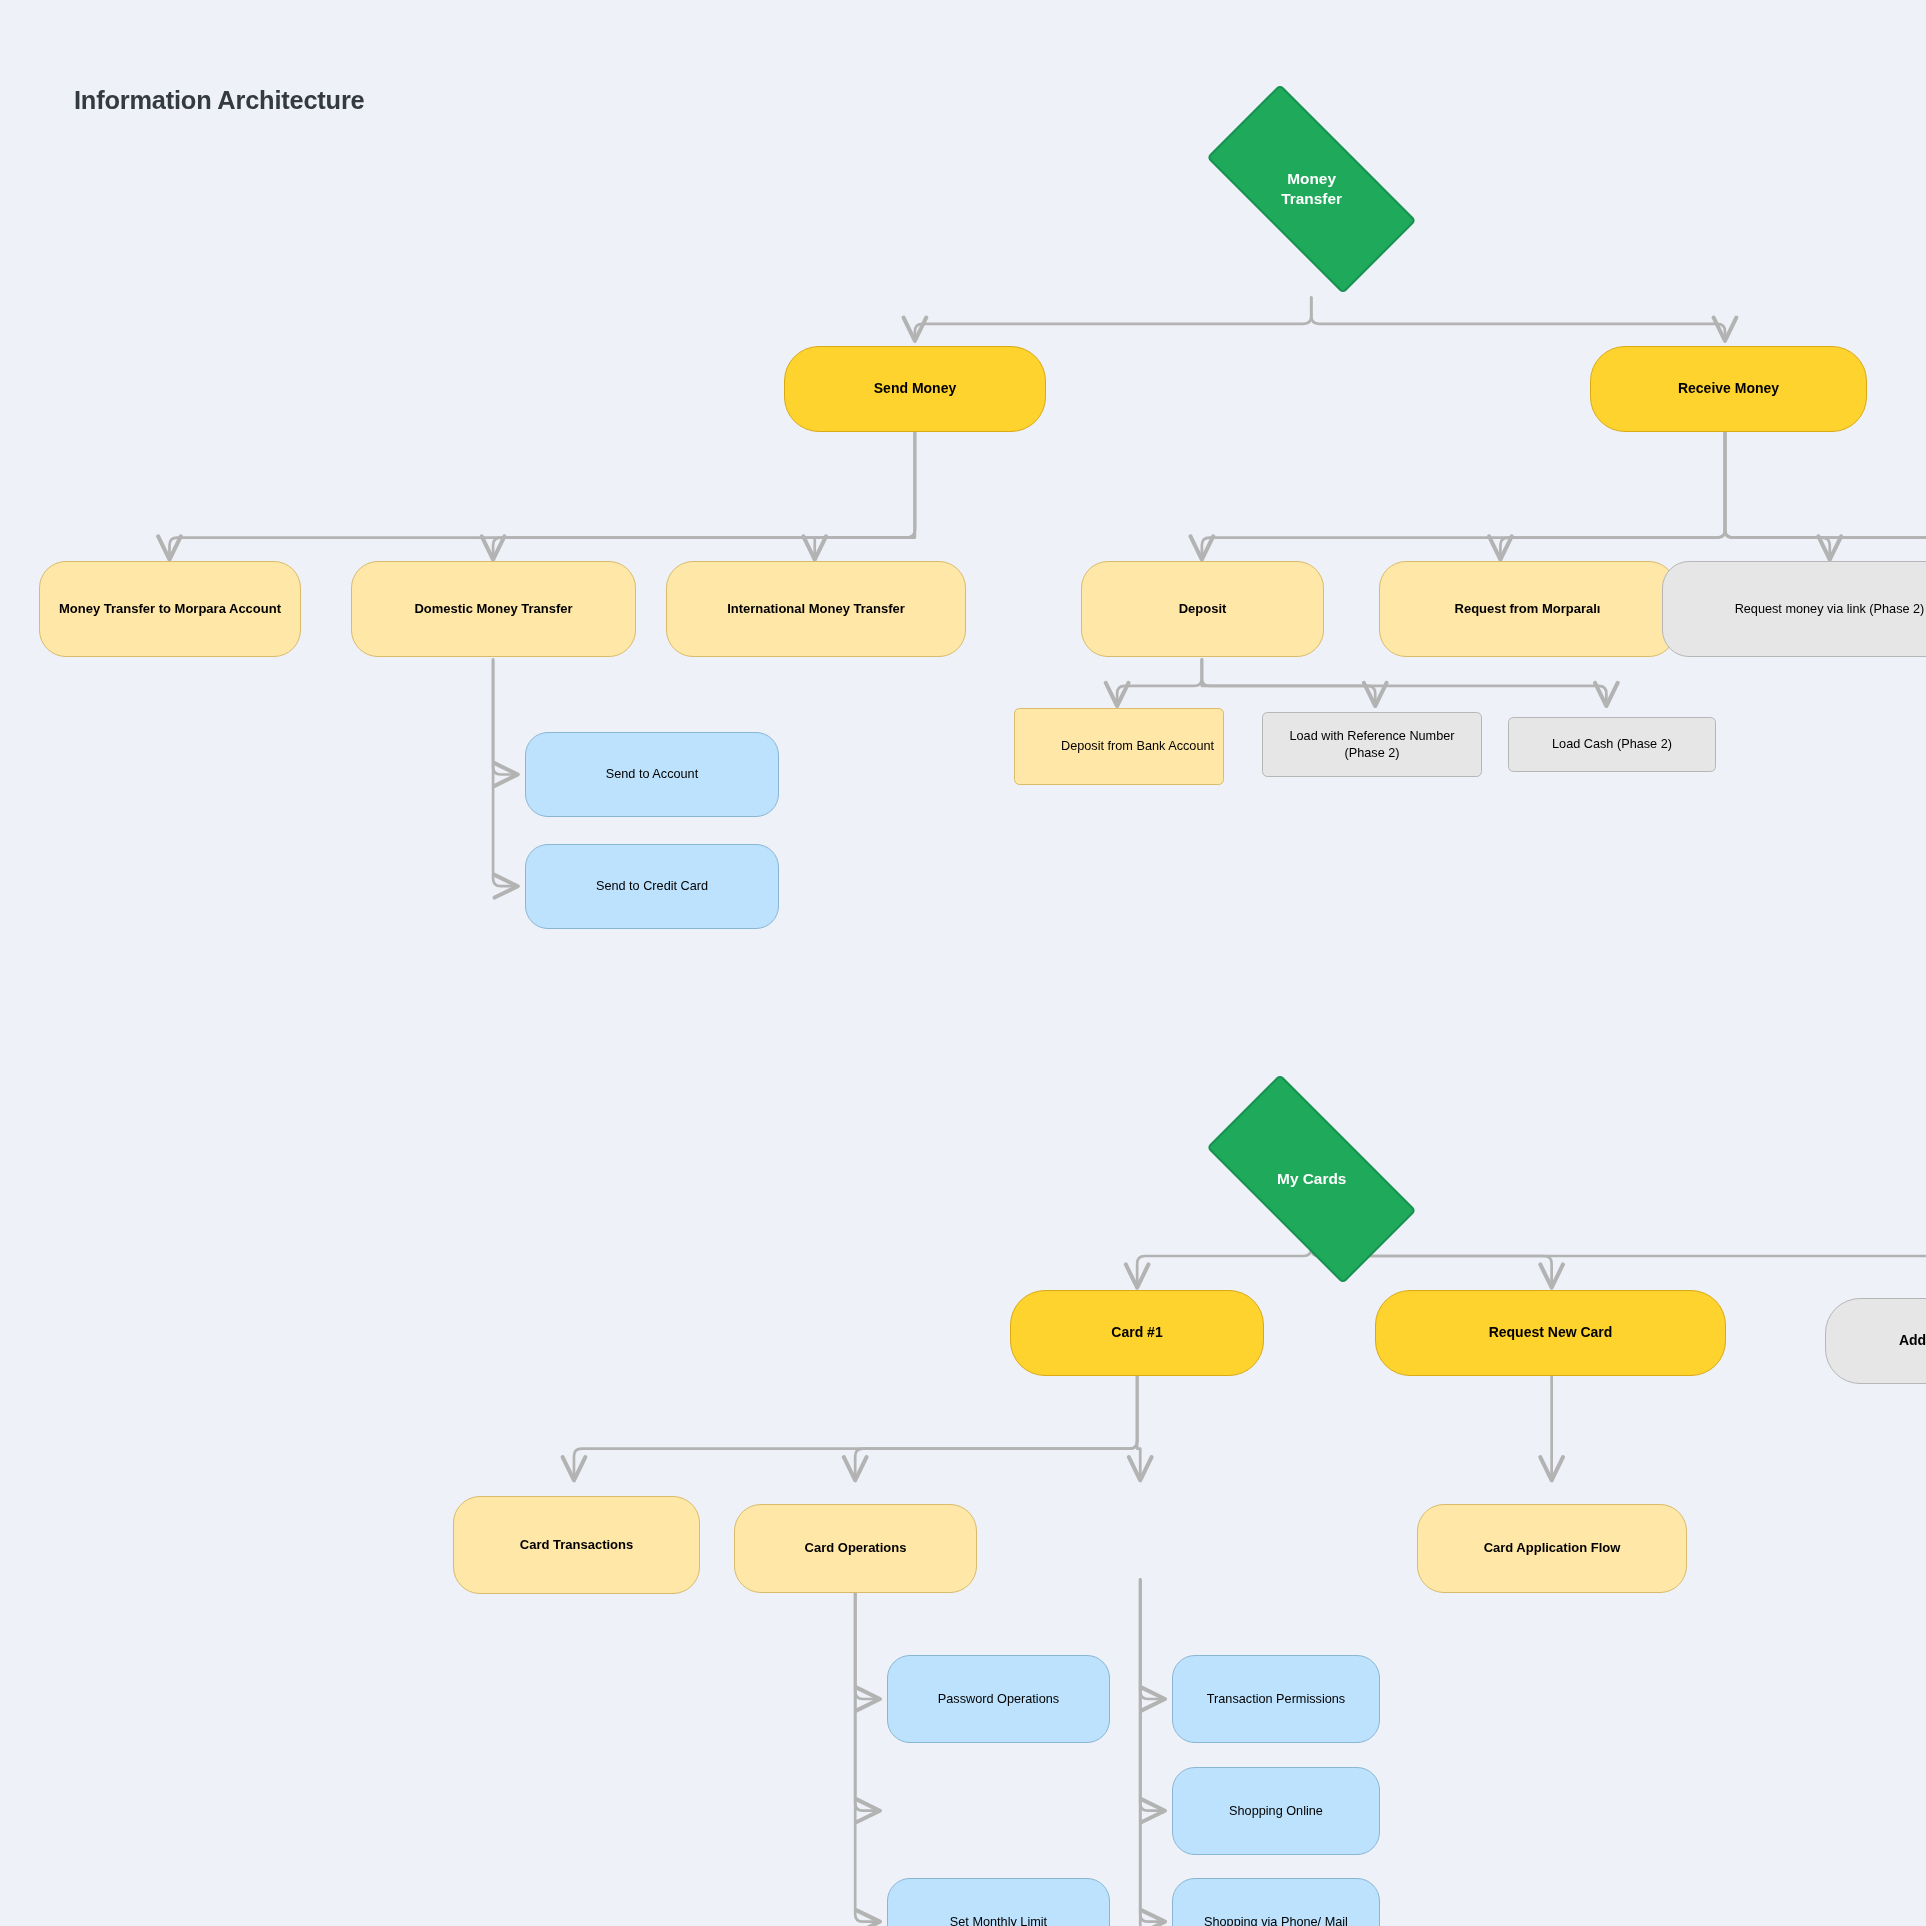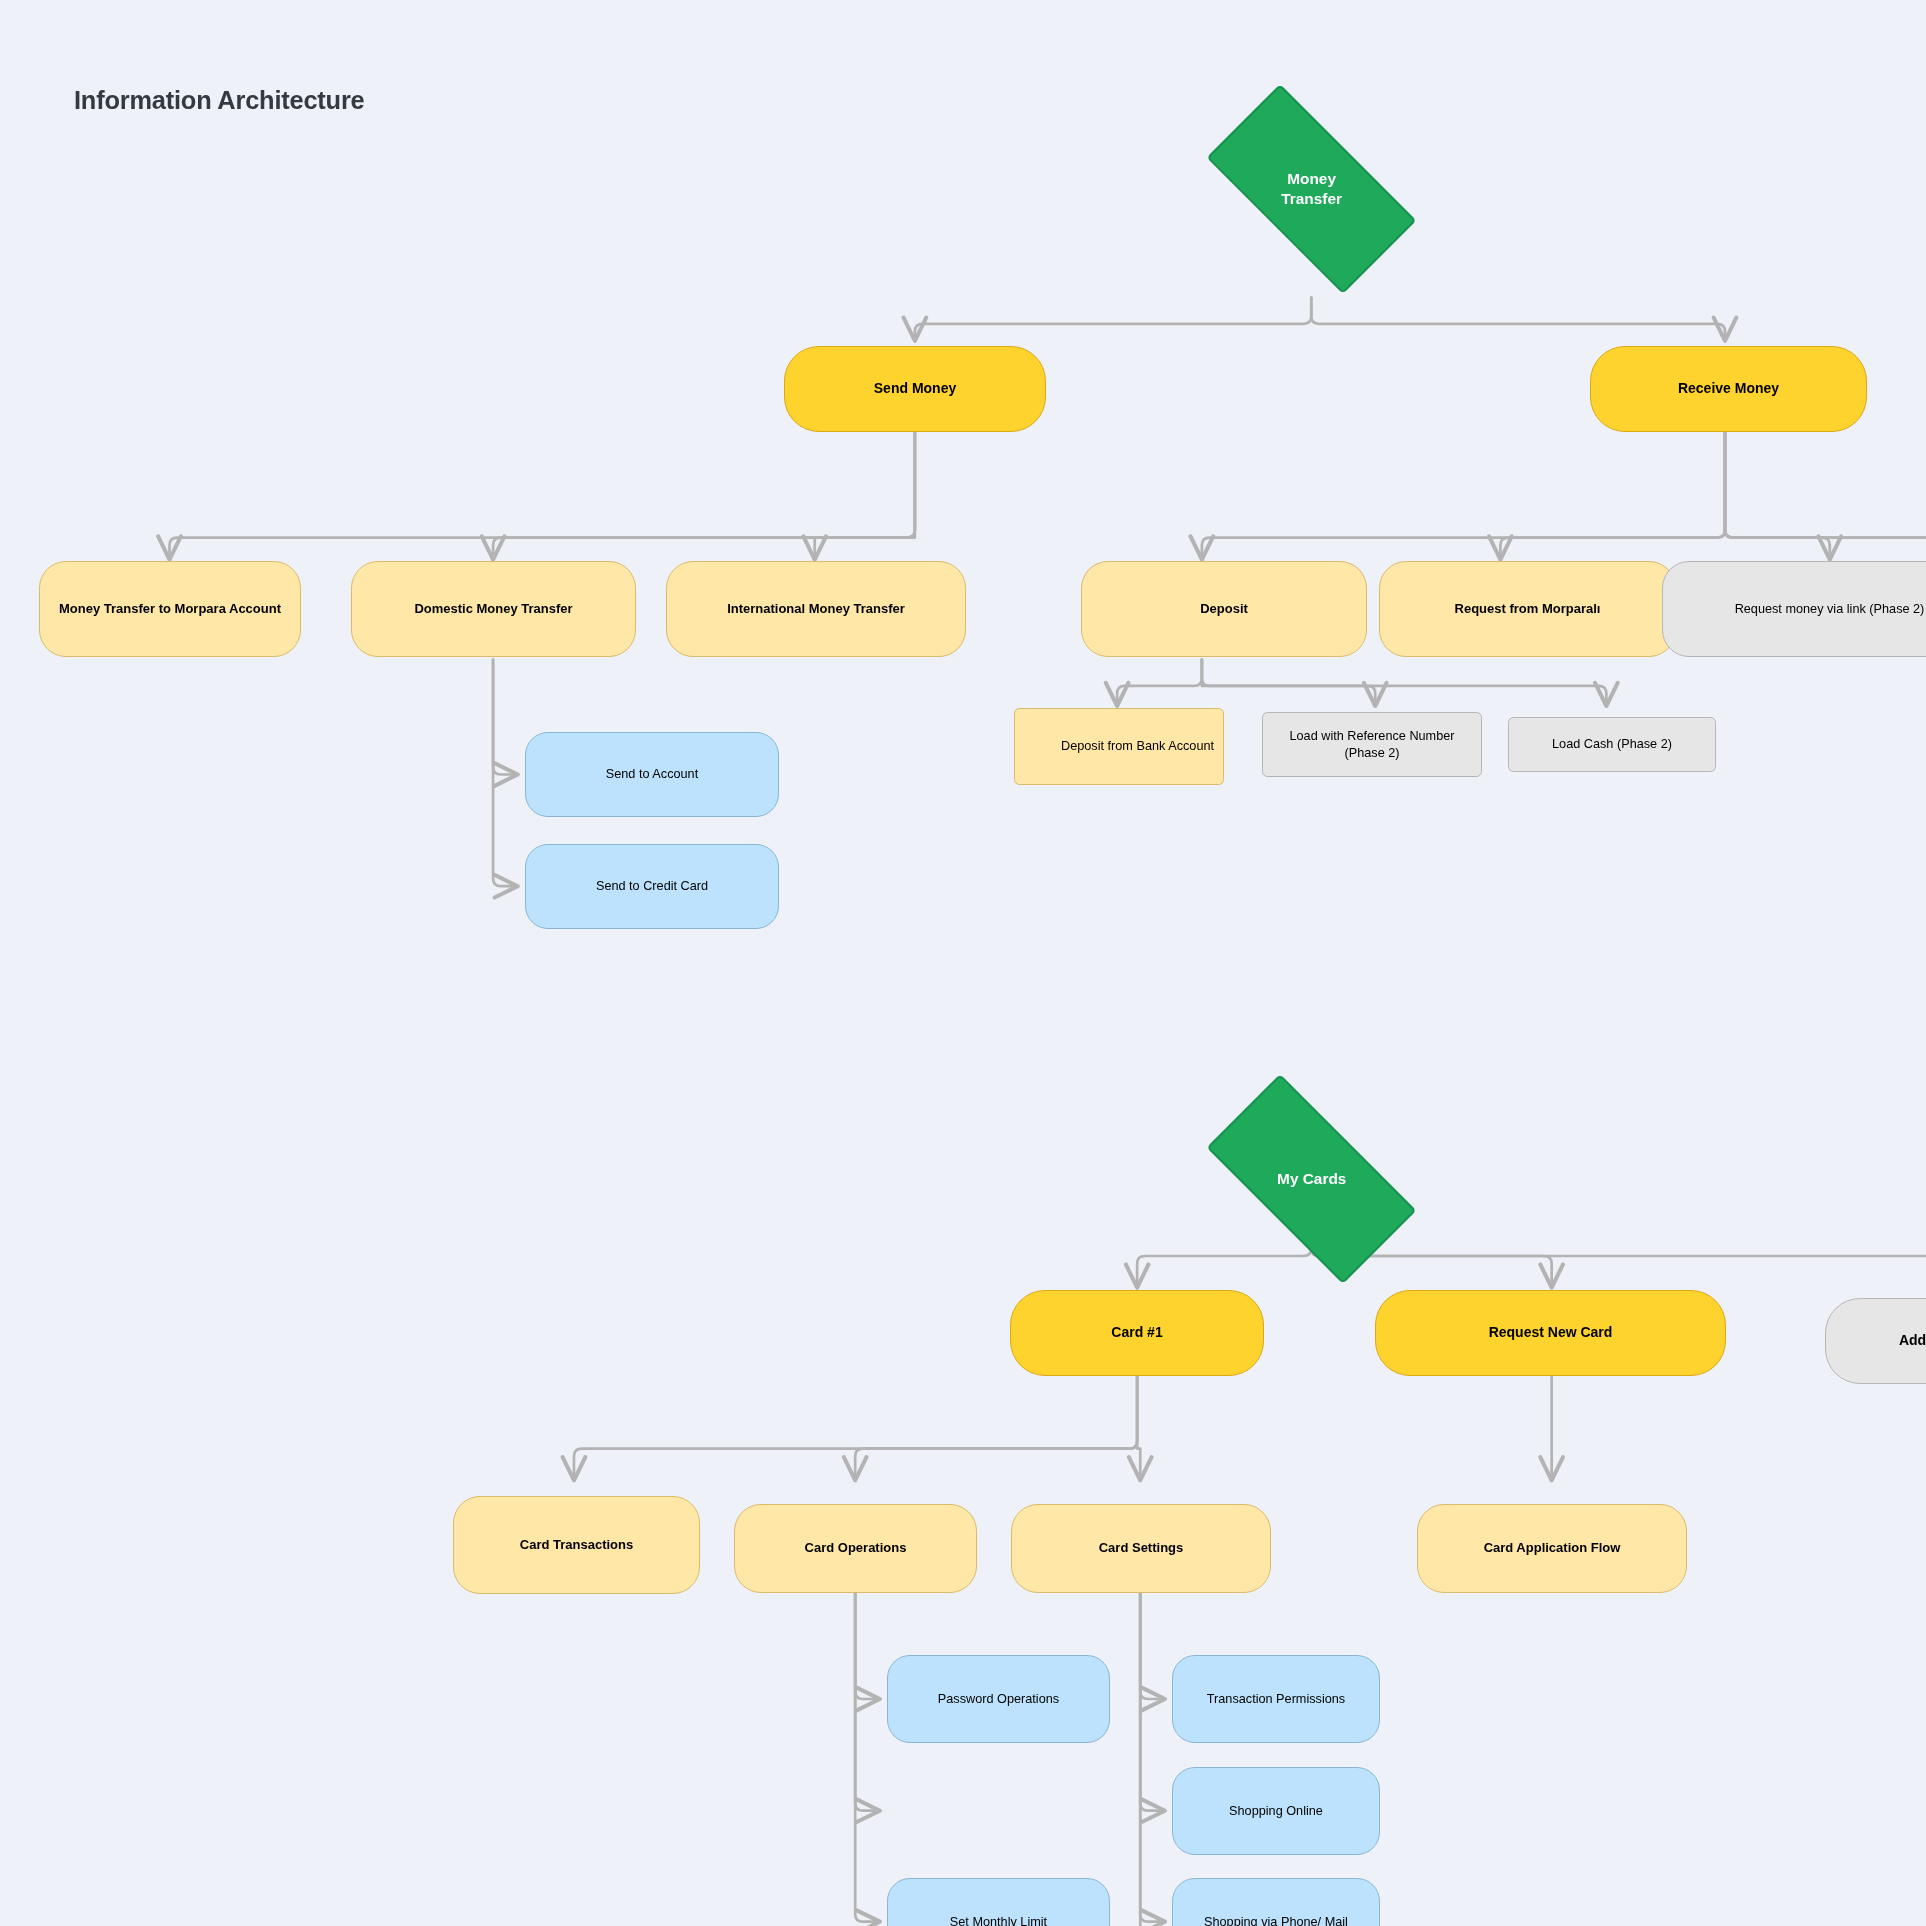--- a/index.html
+++ b/index.html
@@ -198,21 +198,21 @@
   </div>
 
   <div class="node yellow-light" style="left:666px;top:561px;width:300px;height:96px;">
     <span>International Money Transfer</span>
   </div>
 
   <div class="node blue" style="left:525px;top:844px;width:254px;height:85px;">
     <span>Send to Credit Card</span>
   </div>
 
-  <div class="node yellow-light" style="left:1081px;top:561px;width:286px;height:96px;">
+  <div class="node yellow-light" style="left:1081px;top:561px;width:243px;height:96px;">
     <span>Deposit</span>
   </div>
 
   <div class="node yellow-light" style="left:1379px;top:561px;width:297px;height:96px;">
     <span>Request from Morparalı</span>
   </div>
 
   <div class="node gray" style="left:1662px;top:561px;width:335px;height:96px;">
     <span>Request money via link (Phase 2)</span>
   </div>
@@ -246,23 +246,20 @@
   </div>
 
   <div class="node yellow-light" style="left:453px;top:1496px;width:247px;height:98px;text-align:center;">
     <span>Card Transactions</span>
   </div>
 
   <div class="node yellow-light" style="left:734px;top:1504px;width:243px;height:89px;">
     <span>Card Operations</span>
   </div>
 
-  <div class="node yellow-light" style="left:1011px;top:1504px;width:260px;height:89px;">
-    <span>Card Settings</span>
-  </div>
 
   <div class="node yellow-light" style="left:1417px;top:1504px;width:270px;height:89px;">
     <span>Card Application Flow</span>
   </div>
 
   <div class="node blue" style="left:887px;top:1655px;width:223px;height:88px;">
     <span>Password Operations</span>
   </div>
 
 

